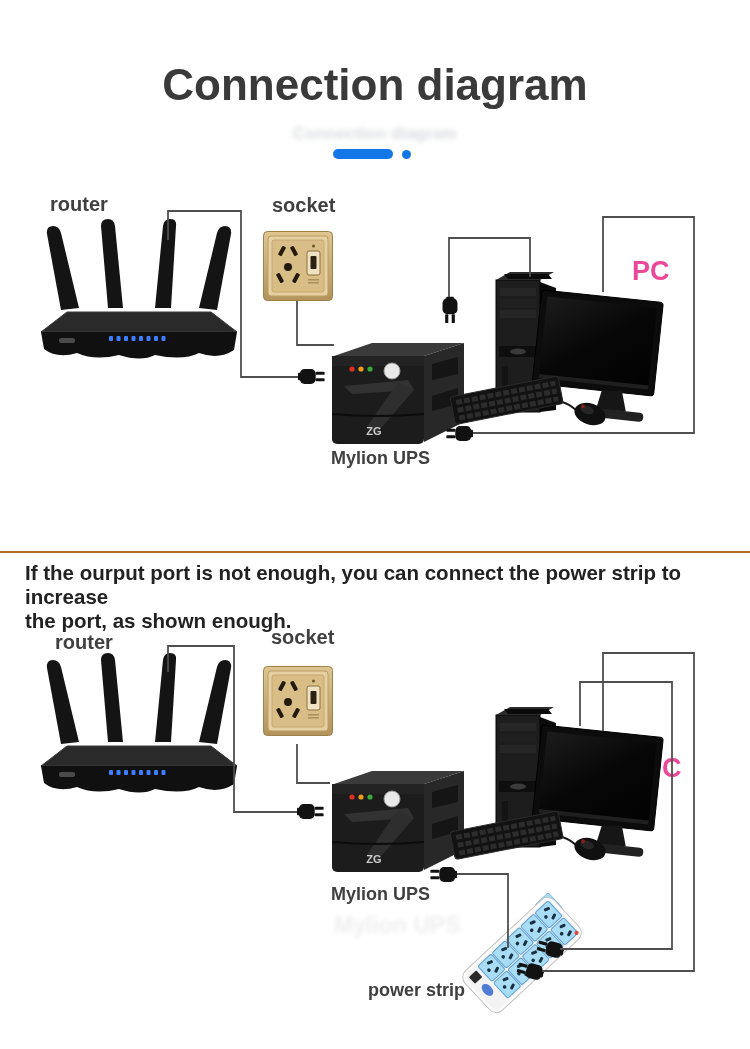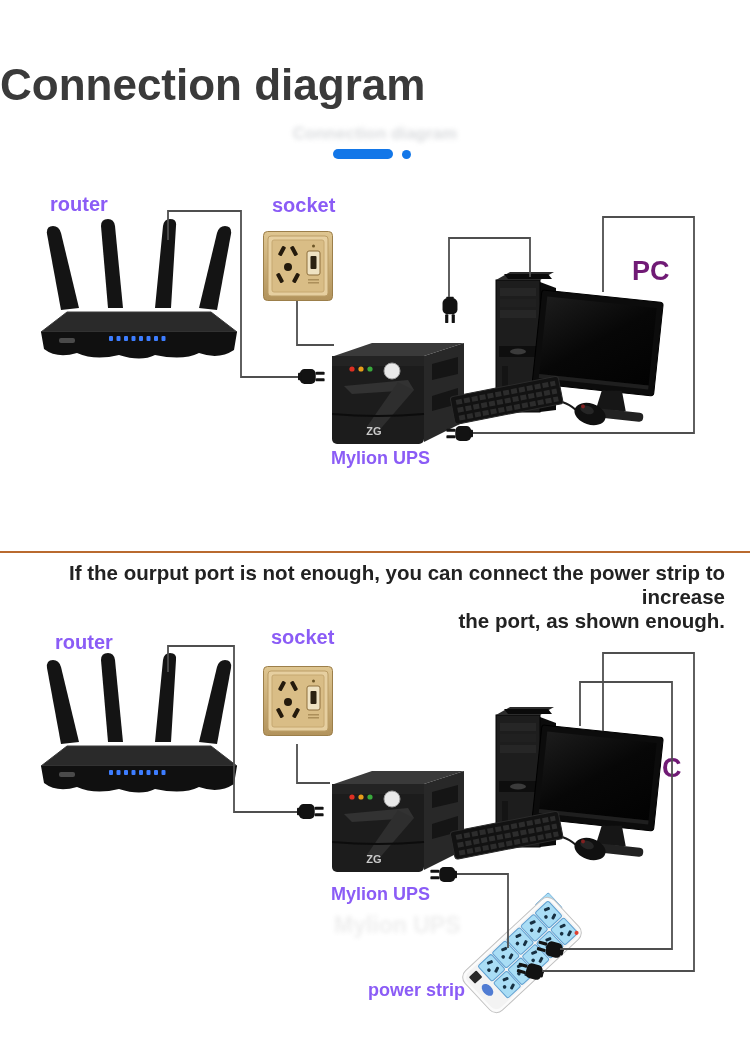--- a/index.html
+++ b/index.html
@@ -1,37 +1,37 @@
 <!DOCTYPE html>
 <html><head>
 <meta charset="utf-8">
 <style>
   html,body{margin:0;padding:0;background:#fff;}
   .canvas{
     position:relative;width:750px;height:1049px;overflow:hidden;background:#ffffff;
     font-family:"Liberation Sans",sans-serif;color:#333;
   }
   .page-title{
-    position:absolute;top:60px;left:0;width:750px;text-align:left;
+    position:absolute;top:60px;left:0;width:750px;text-align:center;
     font-size:44px;font-weight:bold;color:#3a3a3a;letter-spacing:0px;
   }
   .title-ghost{
     position:absolute;top:124px;left:0;width:750px;text-align:center;
     font-size:17px;font-weight:bold;color:#8d939b;opacity:.33;filter:blur(2.5px);
   }
   .accent-bar{position:absolute;left:333px;top:149px;width:60px;height:10px;border-radius:5px;background:#1377e8;}
   .accent-dot{position:absolute;left:402px;top:150px;width:9px;height:9px;border-radius:50%;background:#1377e8;}
-  .label{position:absolute;font-weight:bold;color:#8b5cf6;white-space:nowrap;}
+  .label{position:absolute;font-weight:bold;color:#404040;white-space:nowrap;}
   .lbl-20{font-size:20px;}
   .lbl-23{font-size:18px;}
-  .lbl-27{font-size:27px;color:#701a75;}
+  .lbl-27{font-size:27px;color:#ec4899;}
   .label-ghost{position:absolute;font-weight:bold;color:#777;opacity:.12;filter:blur(2px);font-size:23px;white-space:nowrap;}
   .divider{position:absolute;left:0;top:551px;width:750px;height:2px;background:#b96a2f;}
   .note{
-    position:absolute;top:561px;left:25px;width:700px;text-align:right;
+    position:absolute;top:561px;left:25px;width:700px;text-align:left;
     font-size:20.5px;line-height:24px;font-weight:bold;color:#222;
   }
   .lines-overlay{position:absolute;left:0;top:0;width:750px;height:1049px;pointer-events:none;}
   .device{position:absolute;}
   .plug{position:absolute;}
   svg{display:block;overflow:visible;}
   .defs-store{position:absolute;width:0;height:0;overflow:hidden;}
 </style>
 </head>
 <body>

